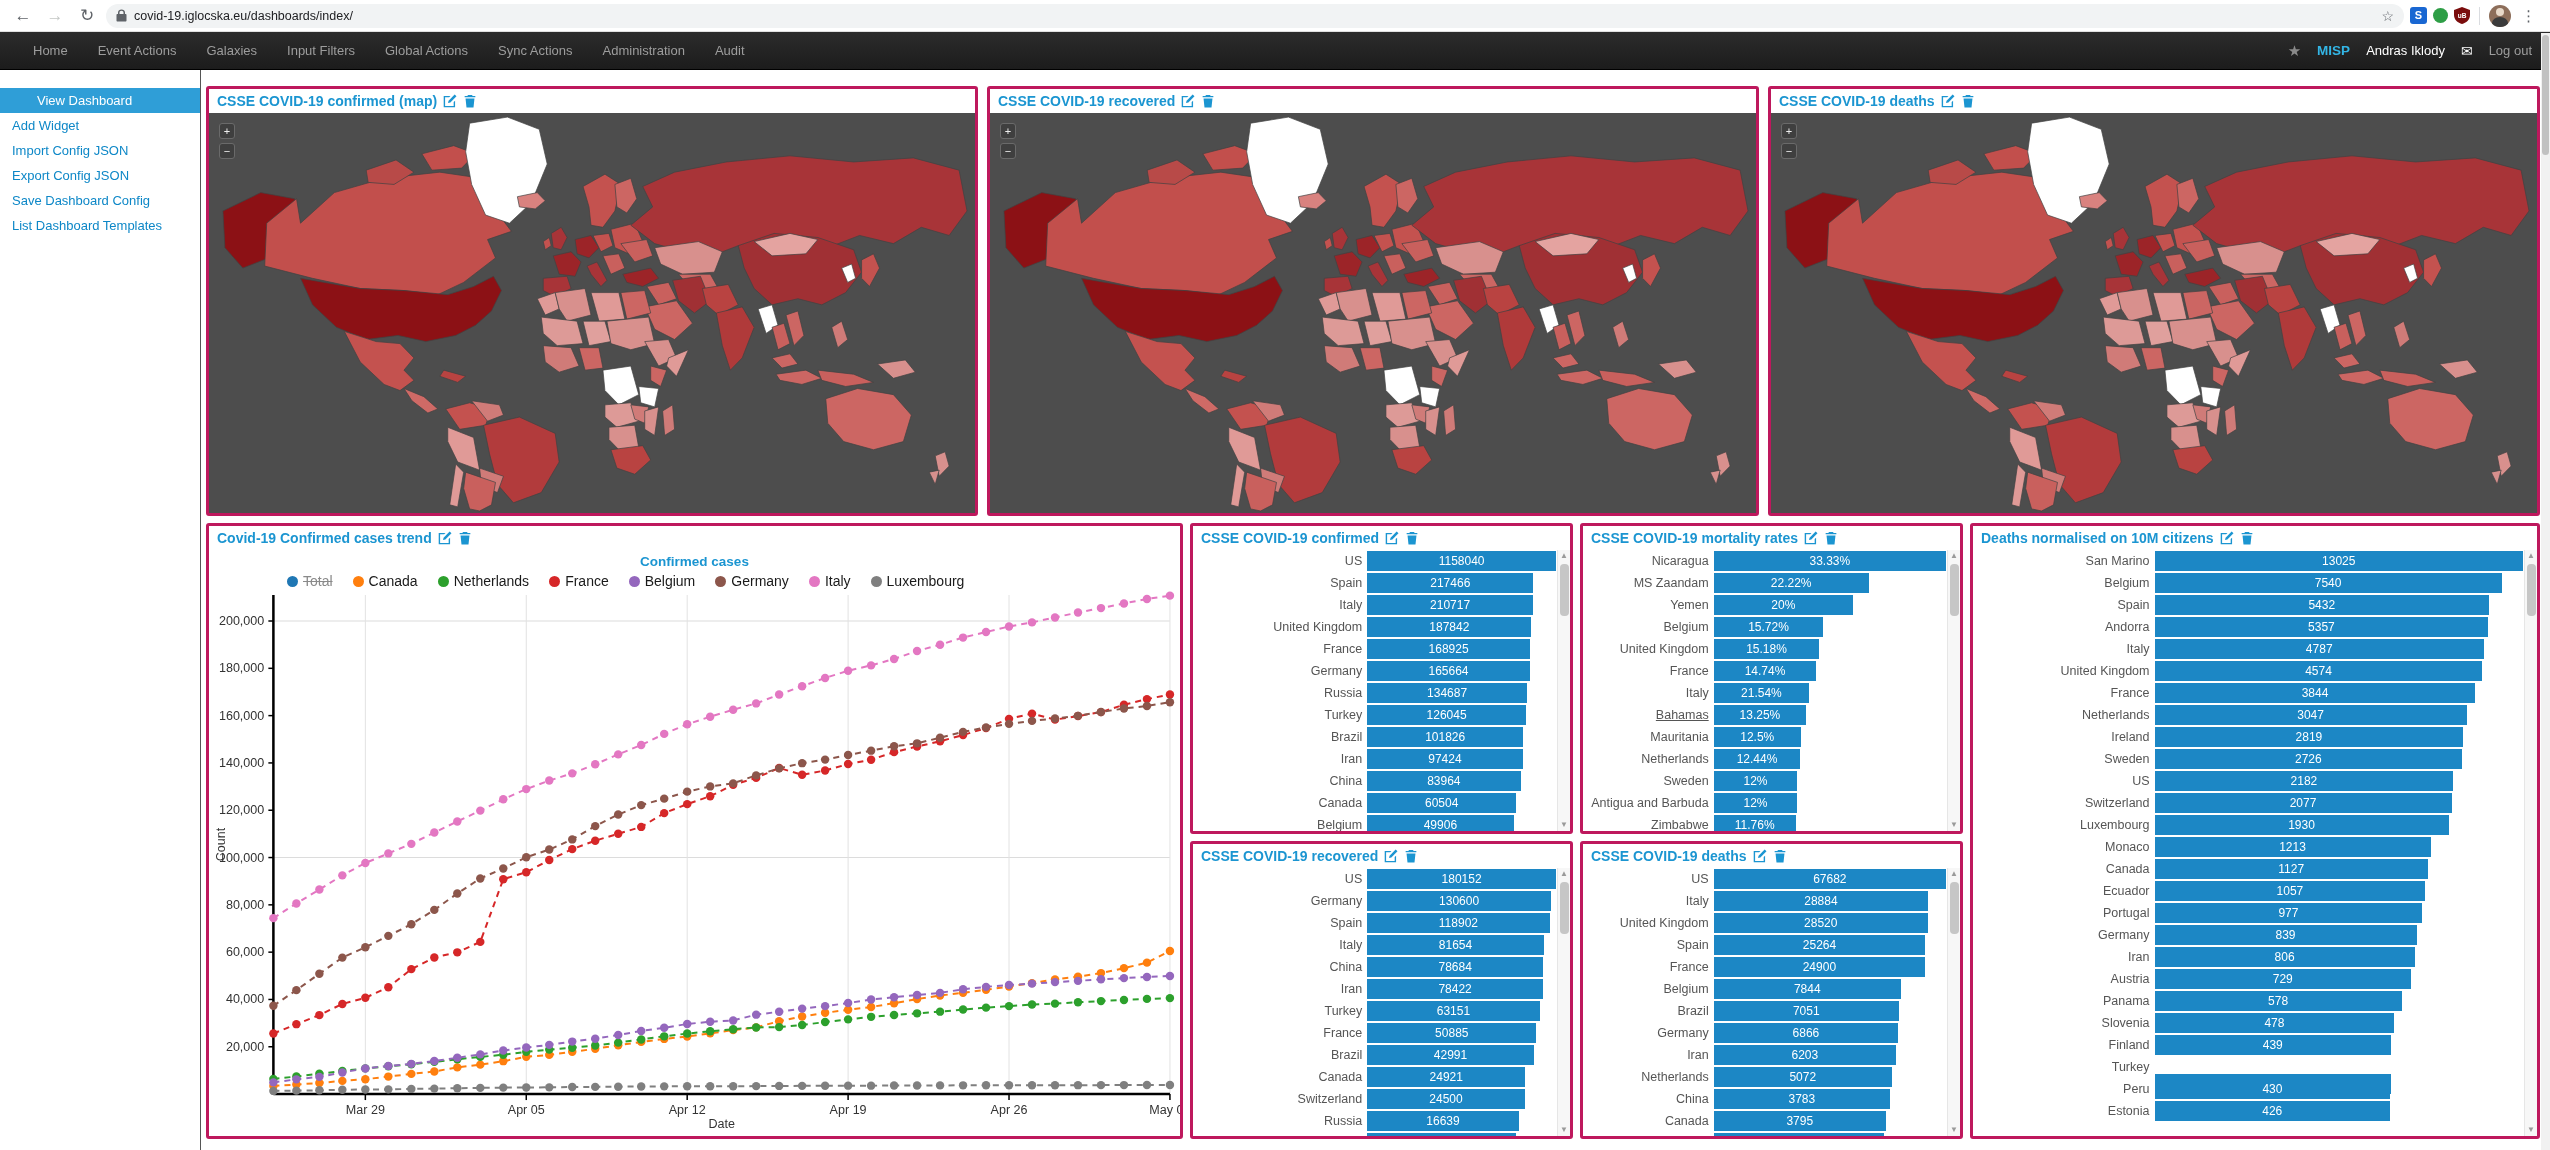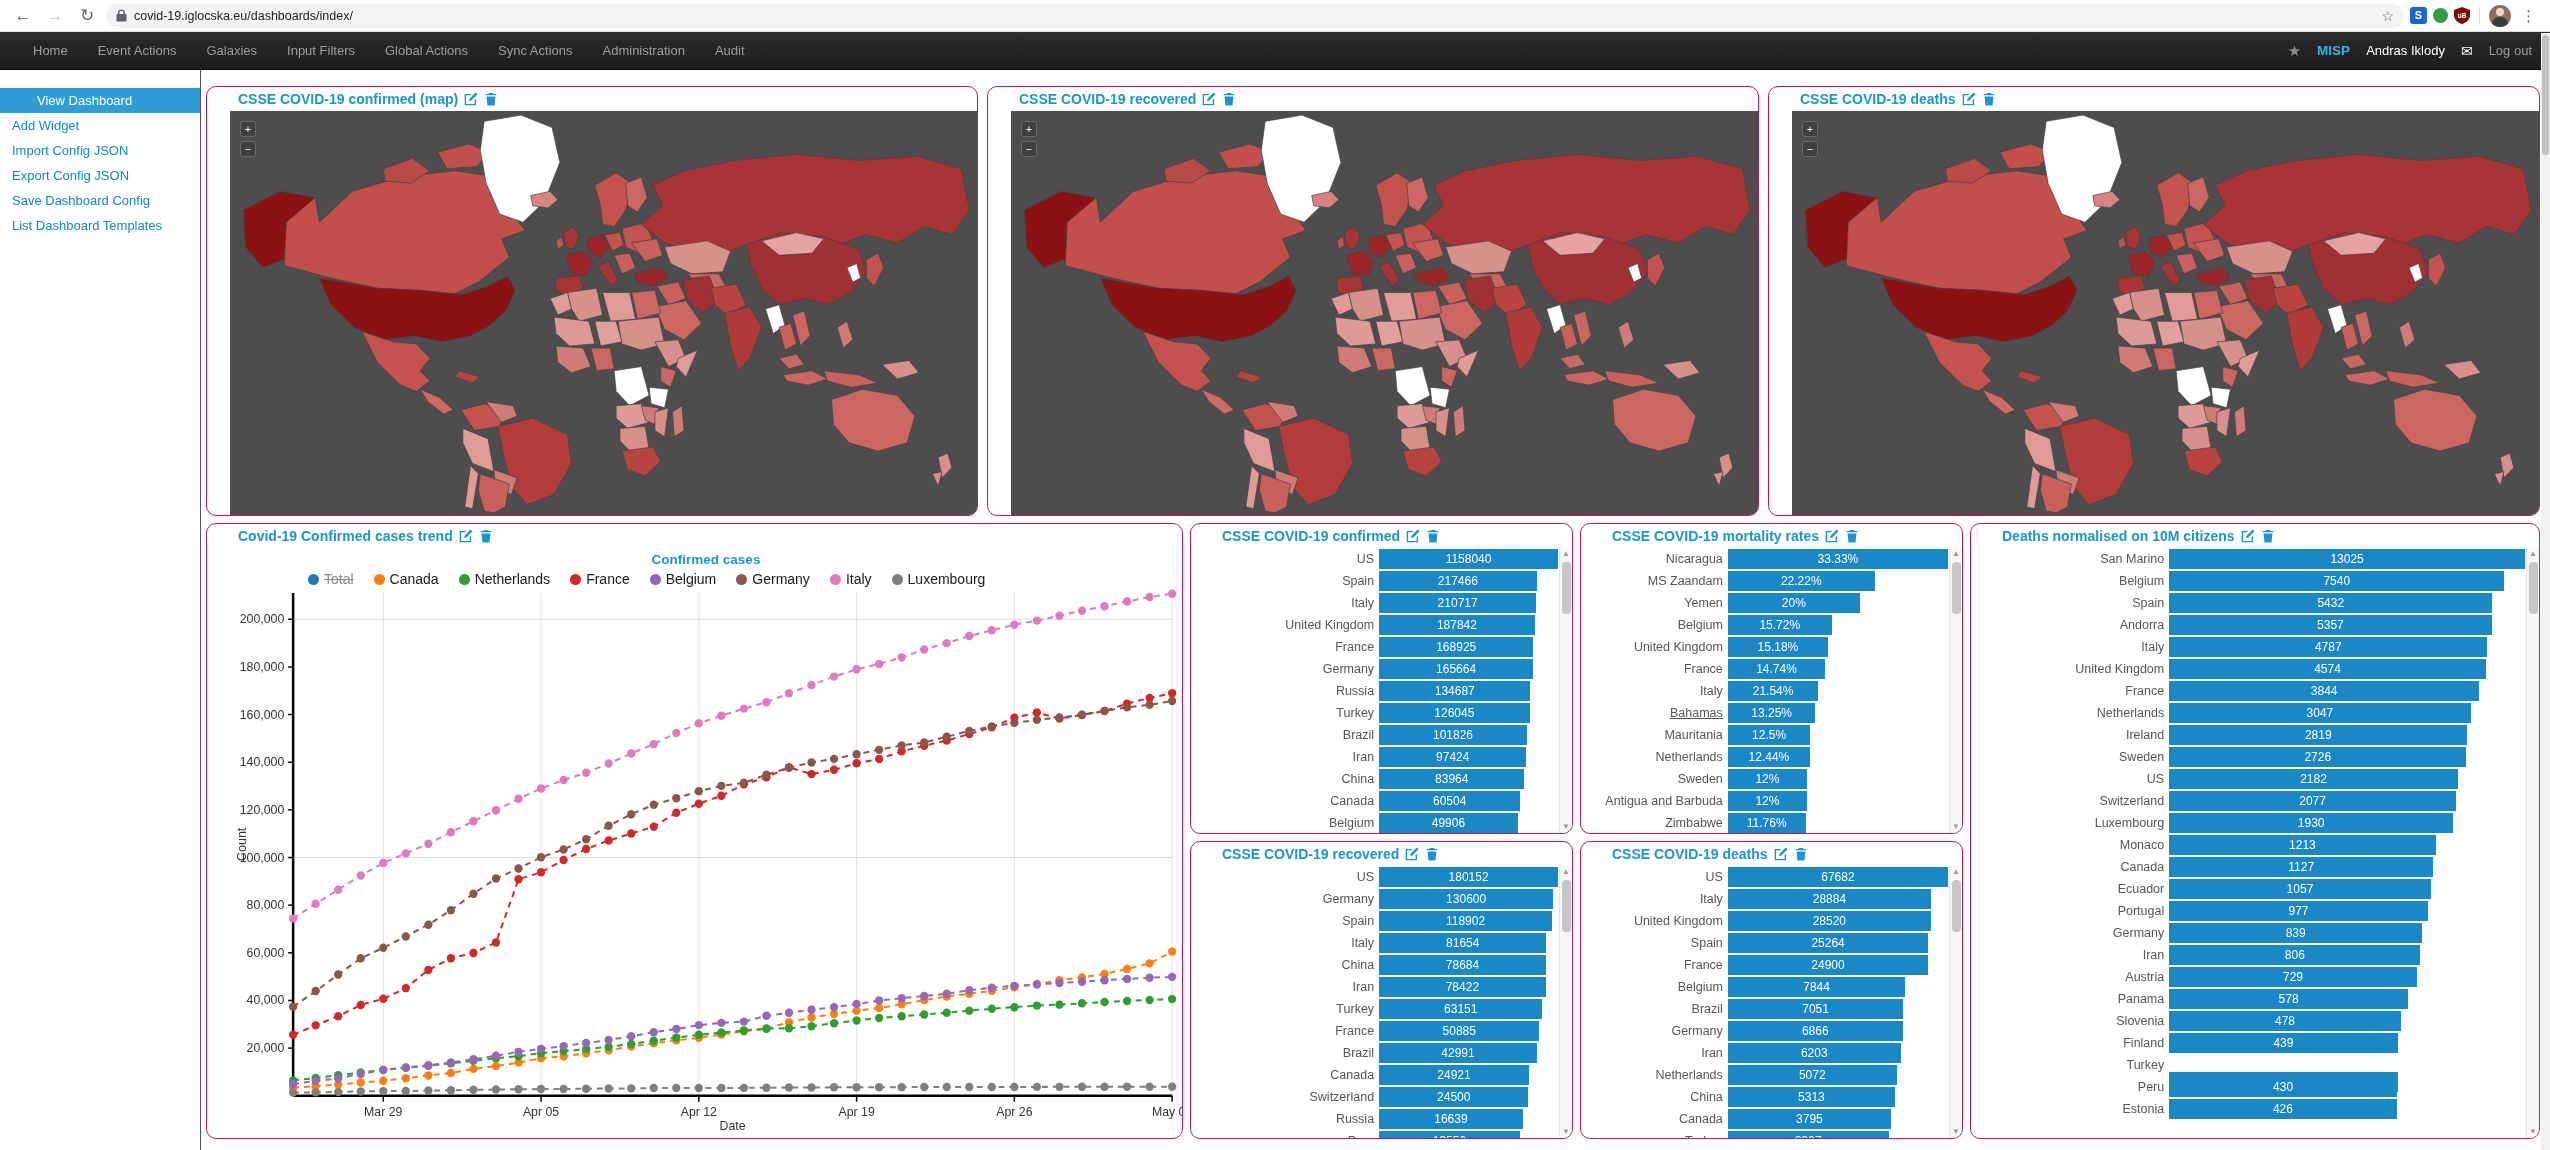--- a/index.html
+++ b/index.html
@@ -43,22 +43,22 @@
   
   .app { display:flex; height:1080px; }
   .sidebar { width:201px; background:#fff; border-right:1px solid #555; padding-top:18px; flex:none; }
   .side-item { display:block; font-size:13px; color:#0d87c7; padding:5px 12px; height:25px; cursor:pointer; }
   .side-item.active { background:#2f9ed7; color:#fff;padding-left:37px; }
   .main { flex:1; padding:16px 10px 8px 5px; display:flex; flex-direction:column; gap:7px; overflow:hidden; }
   .row1 { display:flex; gap:9px; height:430px; }
   .row2 { display:flex; gap:7px; height:616px; }
 
   
-  .widget { border:1px solid #be185d; border-radius:10px; background:#fff;
-            display:flex; flex-direction:column; overflow:hidden;padding-left:23px; }
+  .widget { border:3px solid #be185d; border-radius:3px; background:#fff;
+            display:flex; flex-direction:column; overflow:hidden; }
   .wtitle { display:flex; align-items:center; gap:6px; padding:4px 8px; flex:none; }
   .wtitle .tx { color:#1b95d1; font-weight:bold; font-size:14px; }
   .wicon { width:14px; height:14px; fill:#1b95d1; cursor:pointer; }
 
   .map-widget { flex:1; }
   .map-area { flex:1; background:#4d4d4d; position:relative; overflow:hidden; }
   .map-area svg.world { width:100%; height:100%; display:block; }
   .zoomctl { position:absolute; top:10px; left:10px; display:flex; flex-direction:column; gap:4px; }
   .zbtn { width:16px; height:16px; background:#3f3f3f; border:1px solid #6a6a6a; border-radius:3px;
           color:#f0f0f0; font-size:11px; line-height:14px; text-align:center; cursor:pointer; }
@@ -1181,21 +1181,21 @@
               </div>
               <div class="bar-row">
                 <div class="bar-label" style="width: 36%;">Netherlands</div>
                 <div class="bar-zone">
                   <div class="bar" style="width: 76.7%;">5072</div>
                 </div>
               </div>
               <div class="bar-row">
                 <div class="bar-label" style="width: 36%;">China</div>
                 <div class="bar-zone">
-                  <div class="bar" style="width: 75.9%;">5313</div>
+                  <div class="bar" style="width: 75.9%;">3783</div>
                 </div>
               </div>
               <div class="bar-row">
                 <div class="bar-label" style="width: 36%;">Canada</div>
                 <div class="bar-zone">
                   <div class="bar" style="width: 74.1%;">3795</div>
                 </div>
               </div>
               <div class="bar-row">
                 <div class="bar-label" style="width: 36%;">Turkey</div>

